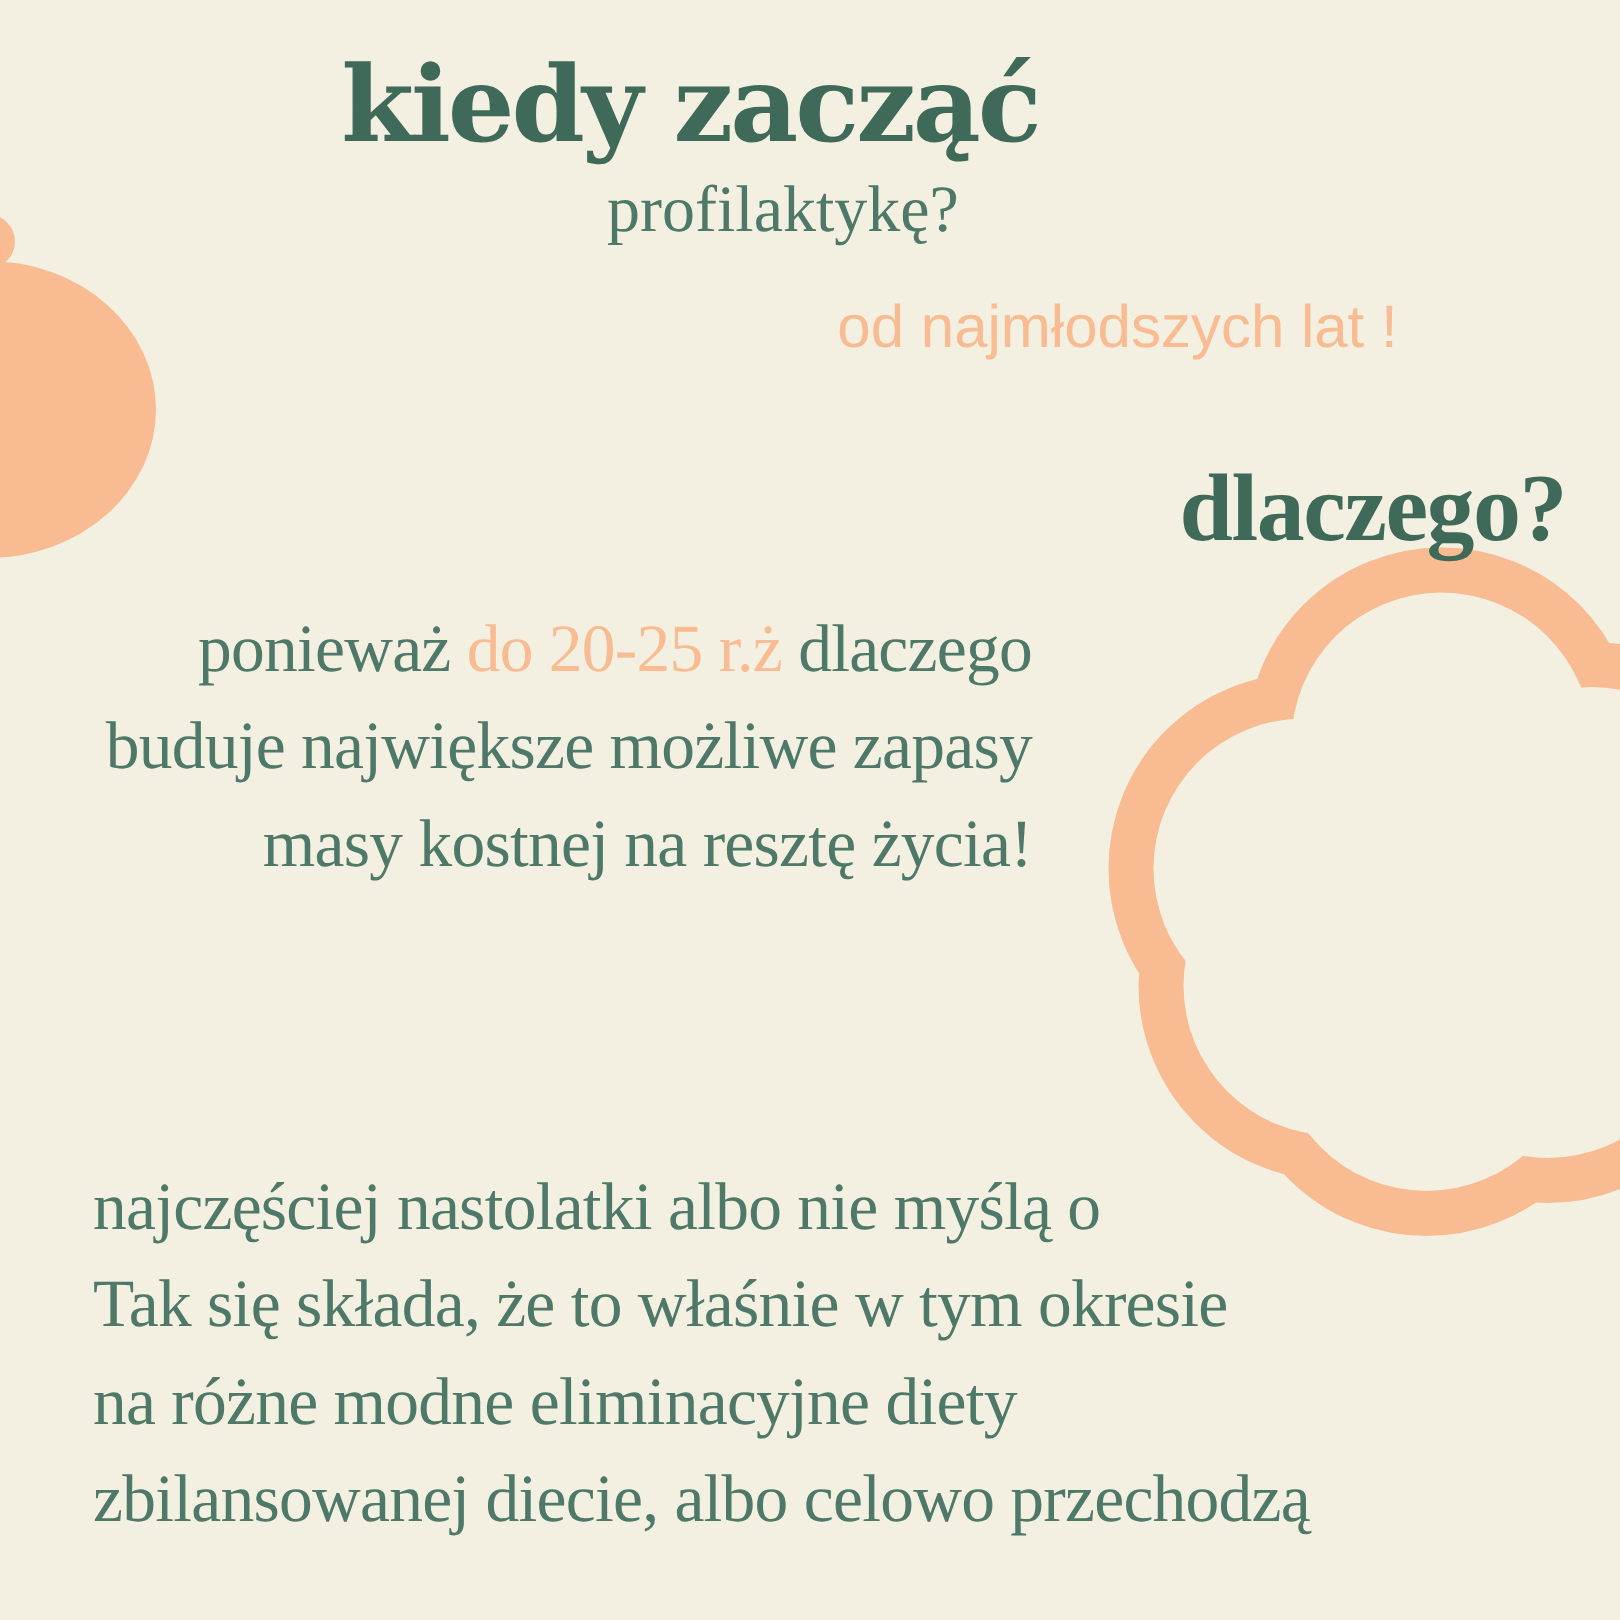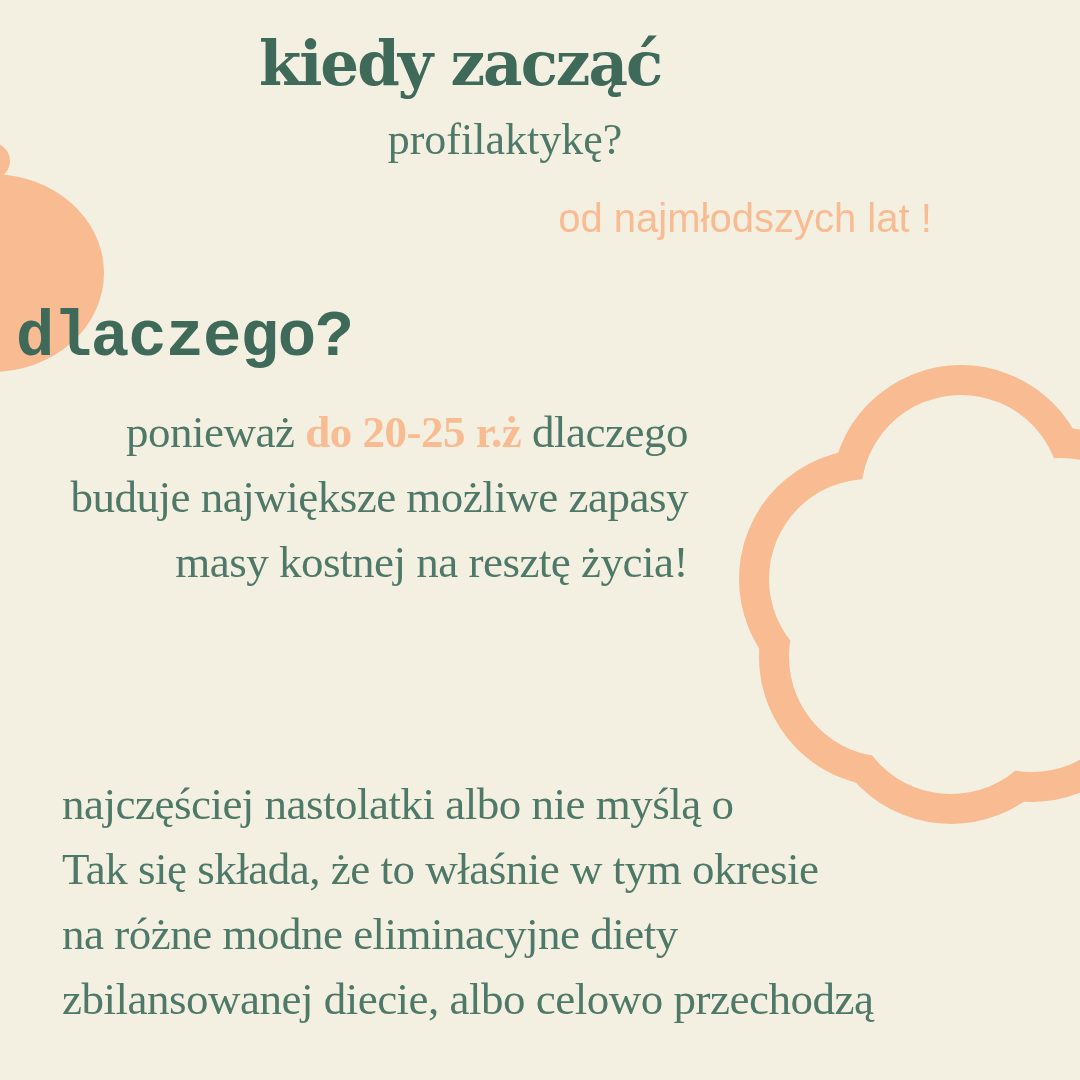--- a/index.html
+++ b/index.html
@@ -8,50 +8,51 @@
     width:1080px;height:1080px;
     background:var(--bg,#f3f0e1);
     overflow:hidden;
     font-family:"Liberation Serif", serif;
   }
   .deco{position:absolute;inset:0;width:1080px;height:1080px;}
   .title{
     position:absolute;top:28px;left:0;width:920px;
     text-align:center;
     font-family:"DejaVu Serif", serif;font-weight:700;
-    font-size:61px;letter-spacing:-2px;
+    font-size:70px;letter-spacing:-2px;
     color:var(--green_dark,#3f6a59);
   }
   .subtitle{
     position:absolute;top:114px;left:0;width:1010px;
     text-align:center;
     font-size:44px;
     color:var(--green,#4e7868);
+    padding-left:17px;
   }
   .answer{
     position:absolute;top:196px;left:440px;width:610px;
     text-align:center;
     font-family:Liberation Sans, sans-serif;
     font-size:40px;
     color:var(--peach,#f8bb92);
   }
   .why-heading{
-    position:absolute;top:302px;left:16px;width:1044px;
-    text-align:left;
-    font-family:Liberation Mono, monospace;font-weight:700;
+    position:absolute;top:302px;left:0;width:1044px;
+    text-align:right;
+    font-family:Liberation Serif, serif;font-weight:700;
     font-size:64px;letter-spacing:-1px;
     color:var(--green_dark,#3f6a59);
   }
   .why-text{
     position:absolute;top:400px;right:392px;width:700px;
     text-align:right;
     font-size:45px;line-height:65px;letter-spacing:-0.5px;
     color:var(--green,#4e7868);
   }
-  .why-text .hl{color:var(--peach,#f8bb92);font-weight:bold;}
+  .why-text .hl{color:var(--peach,#f8bb92);}
   .note{
     position:absolute;top:772px;left:62px;width:960px;
     text-align:left;
     font-size:45px;line-height:65px;letter-spacing:-0.5px;
     color:var(--green,#4e7868);
   }
 </style>
 </head>
 <body>
 

